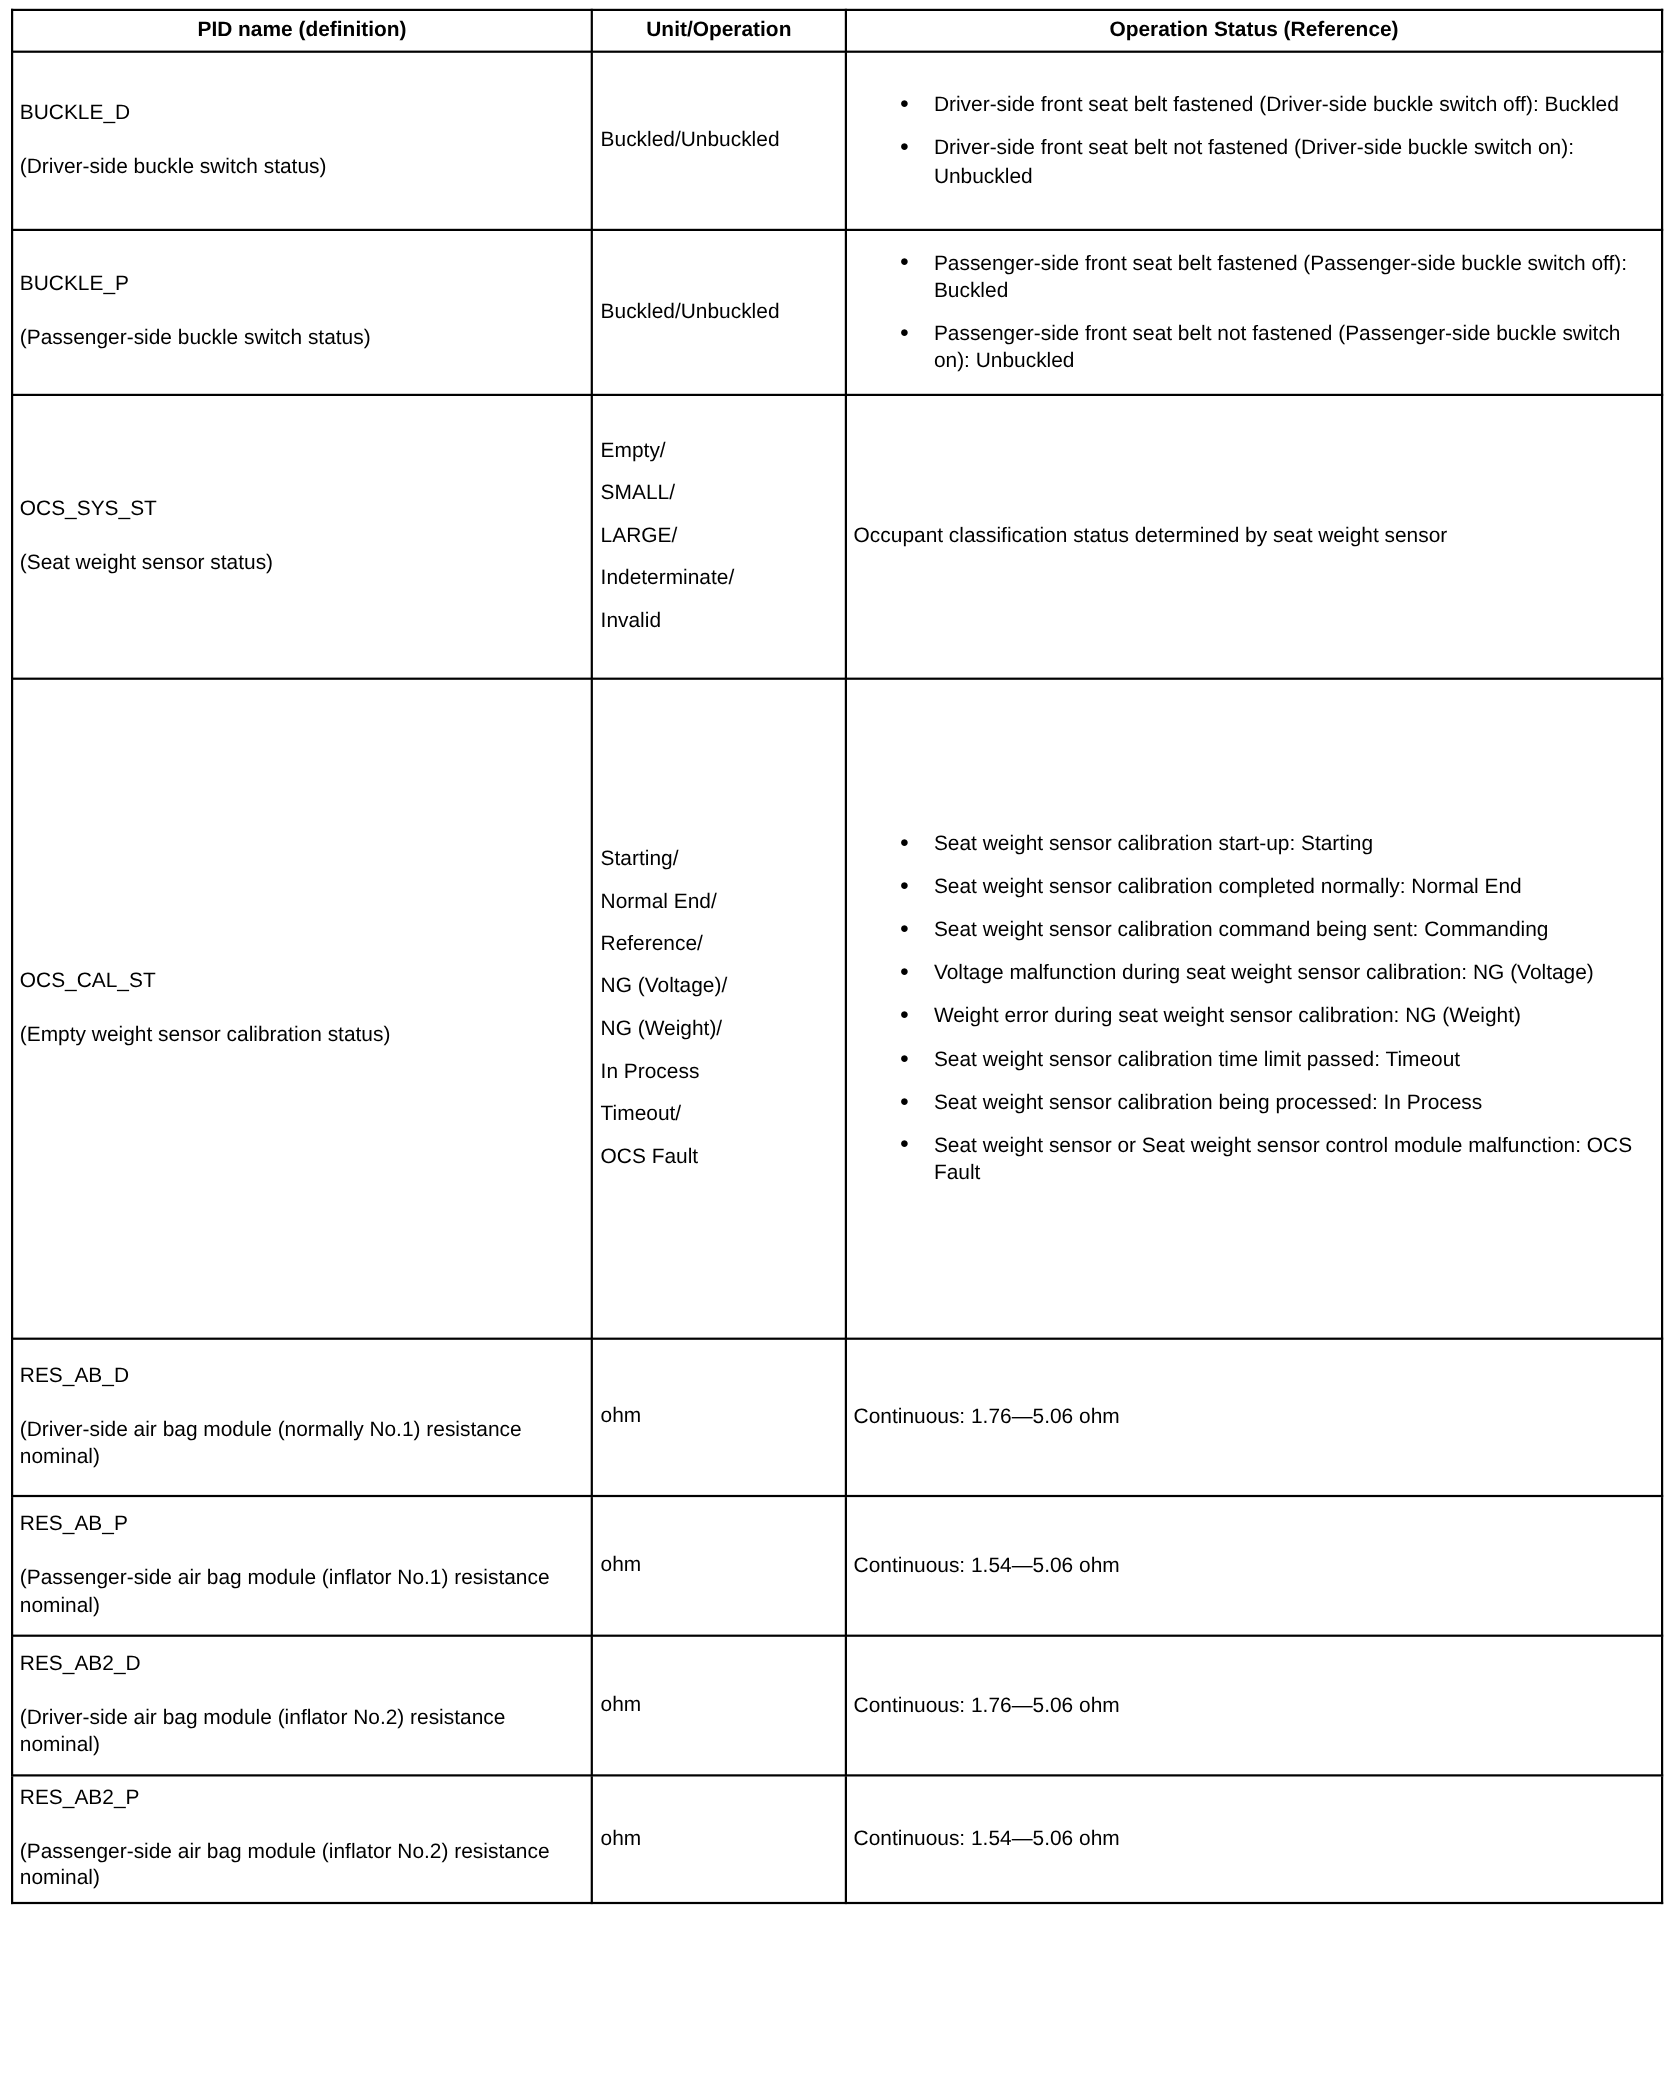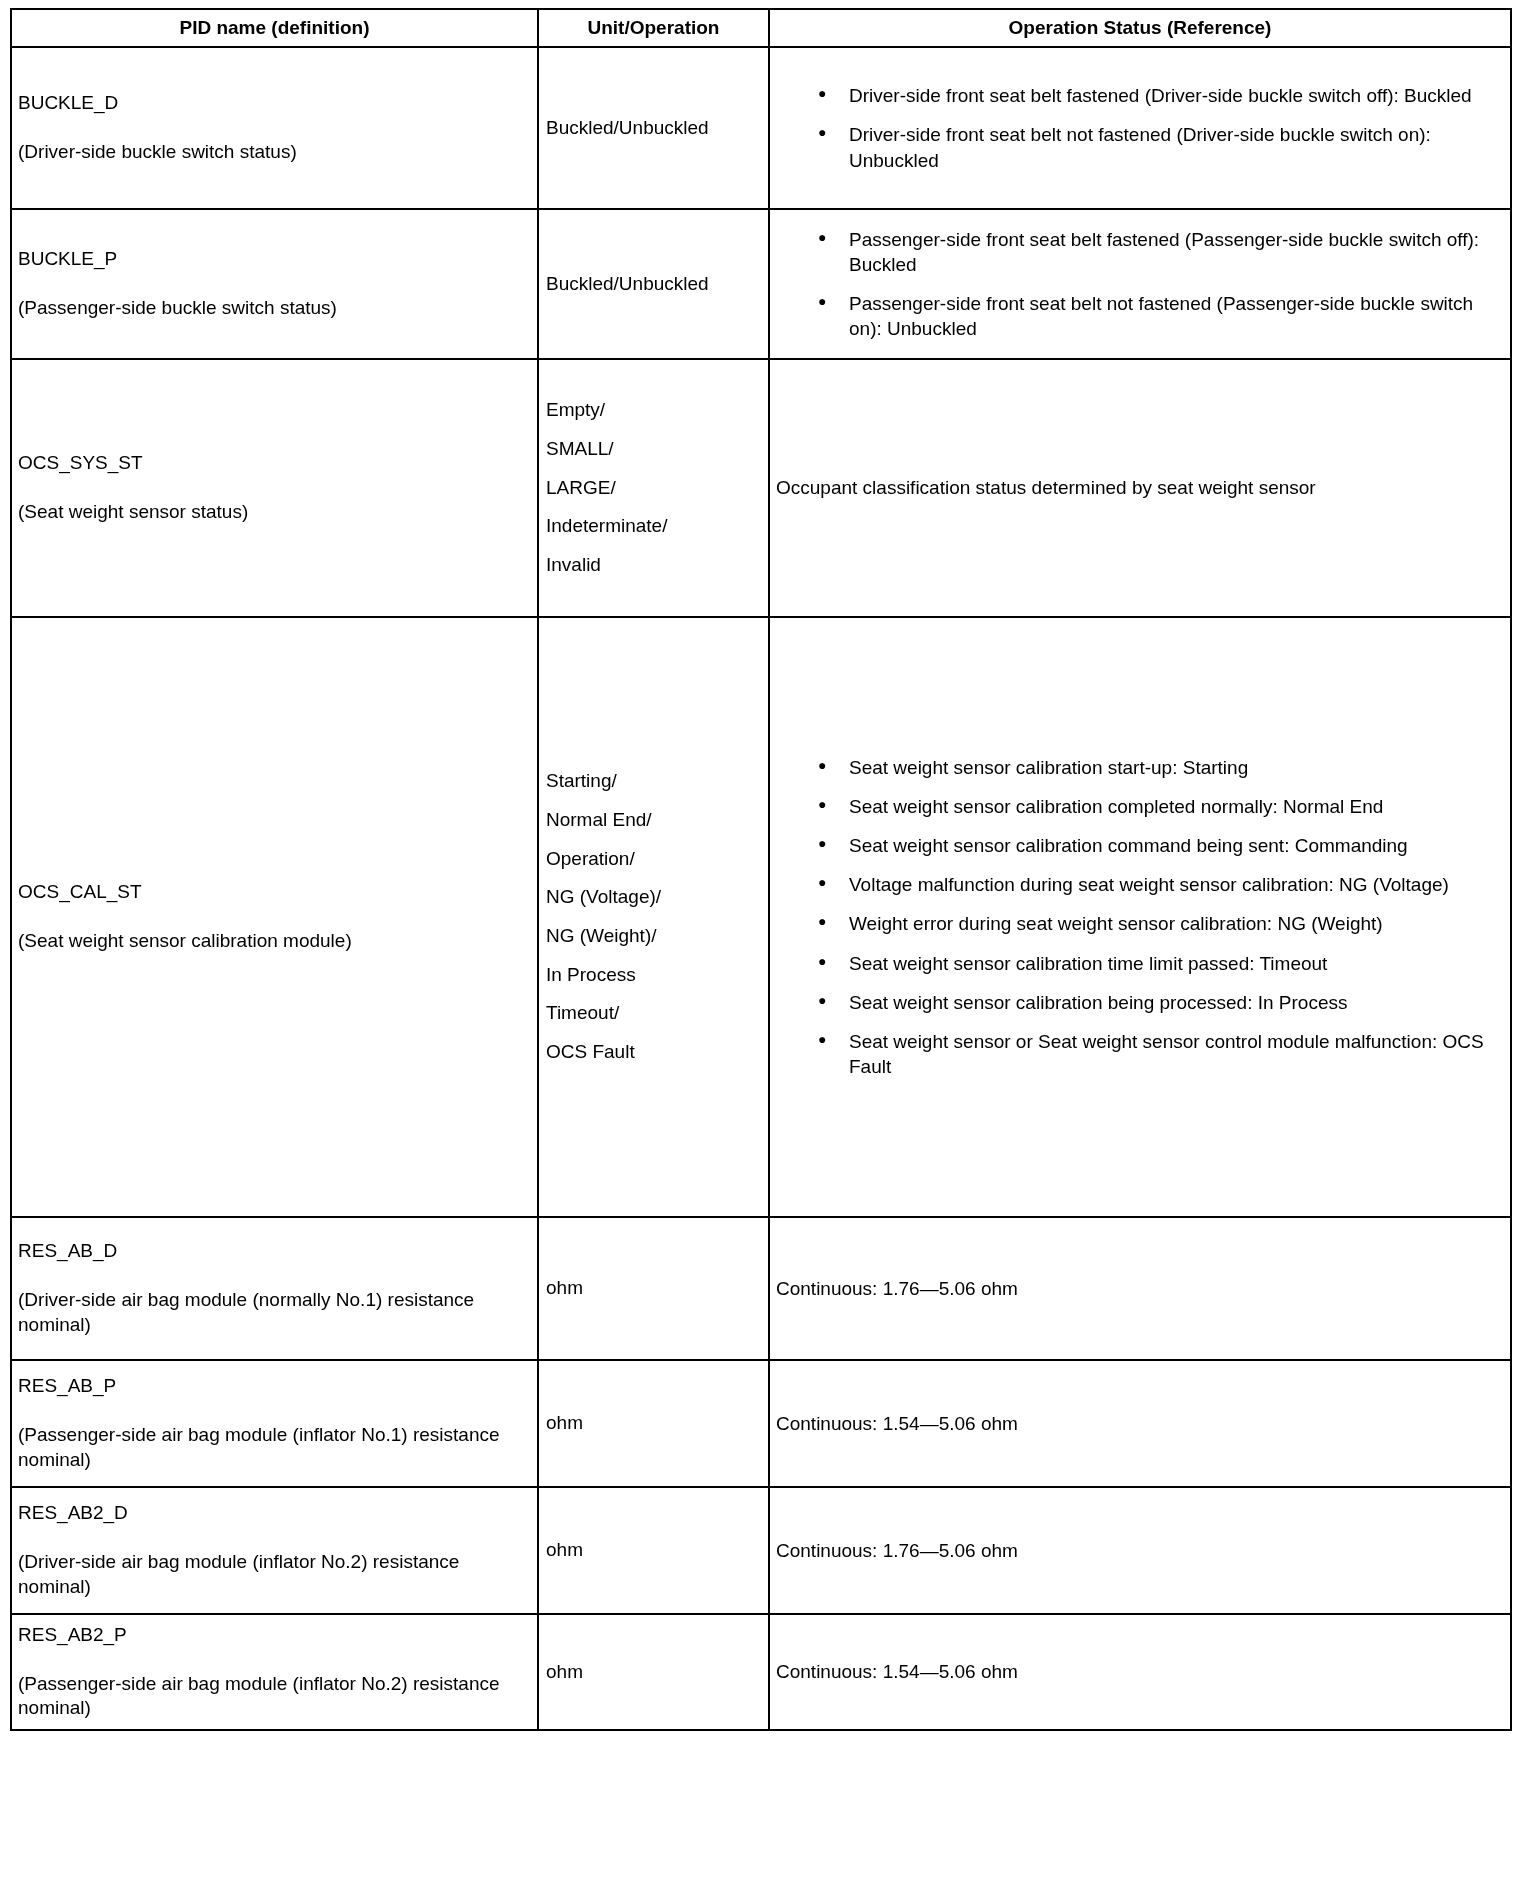--- a/index.html
+++ b/index.html
@@ -146,26 +146,26 @@
           <div class="unit-line">Invalid</div>
         </td>
         <td class="c3">
           <div class="plain">Occupant classification status determined by seat weight sensor</div>
         </td>
       </tr>
 
       <tr class="rh5">
         <td class="c1">
           <div class="pid">OCS_CAL_ST</div>
-          <div class="def">(Seat weight sensor calibration module)</div>
+          <div class="def">(Empty weight sensor calibration status)</div>
         </td>
         <td class="c2">
           <div class="unit-line">Starting/</div>
           <div class="unit-line">Normal End/</div>
-          <div class="unit-line">Operation/</div>
+          <div class="unit-line">Reference/</div>
           <div class="unit-line">NG (Voltage)/</div>
           <div class="unit-line">NG (Weight)/</div>
           <div class="unit-line">In Process</div>
           <div class="unit-line">Timeout/</div>
           <div class="unit-line">OCS Fault</div>
         </td>
         <td class="c3">
           <ul class="bullets">
             <li>
                 <span class="dot">●</span>

